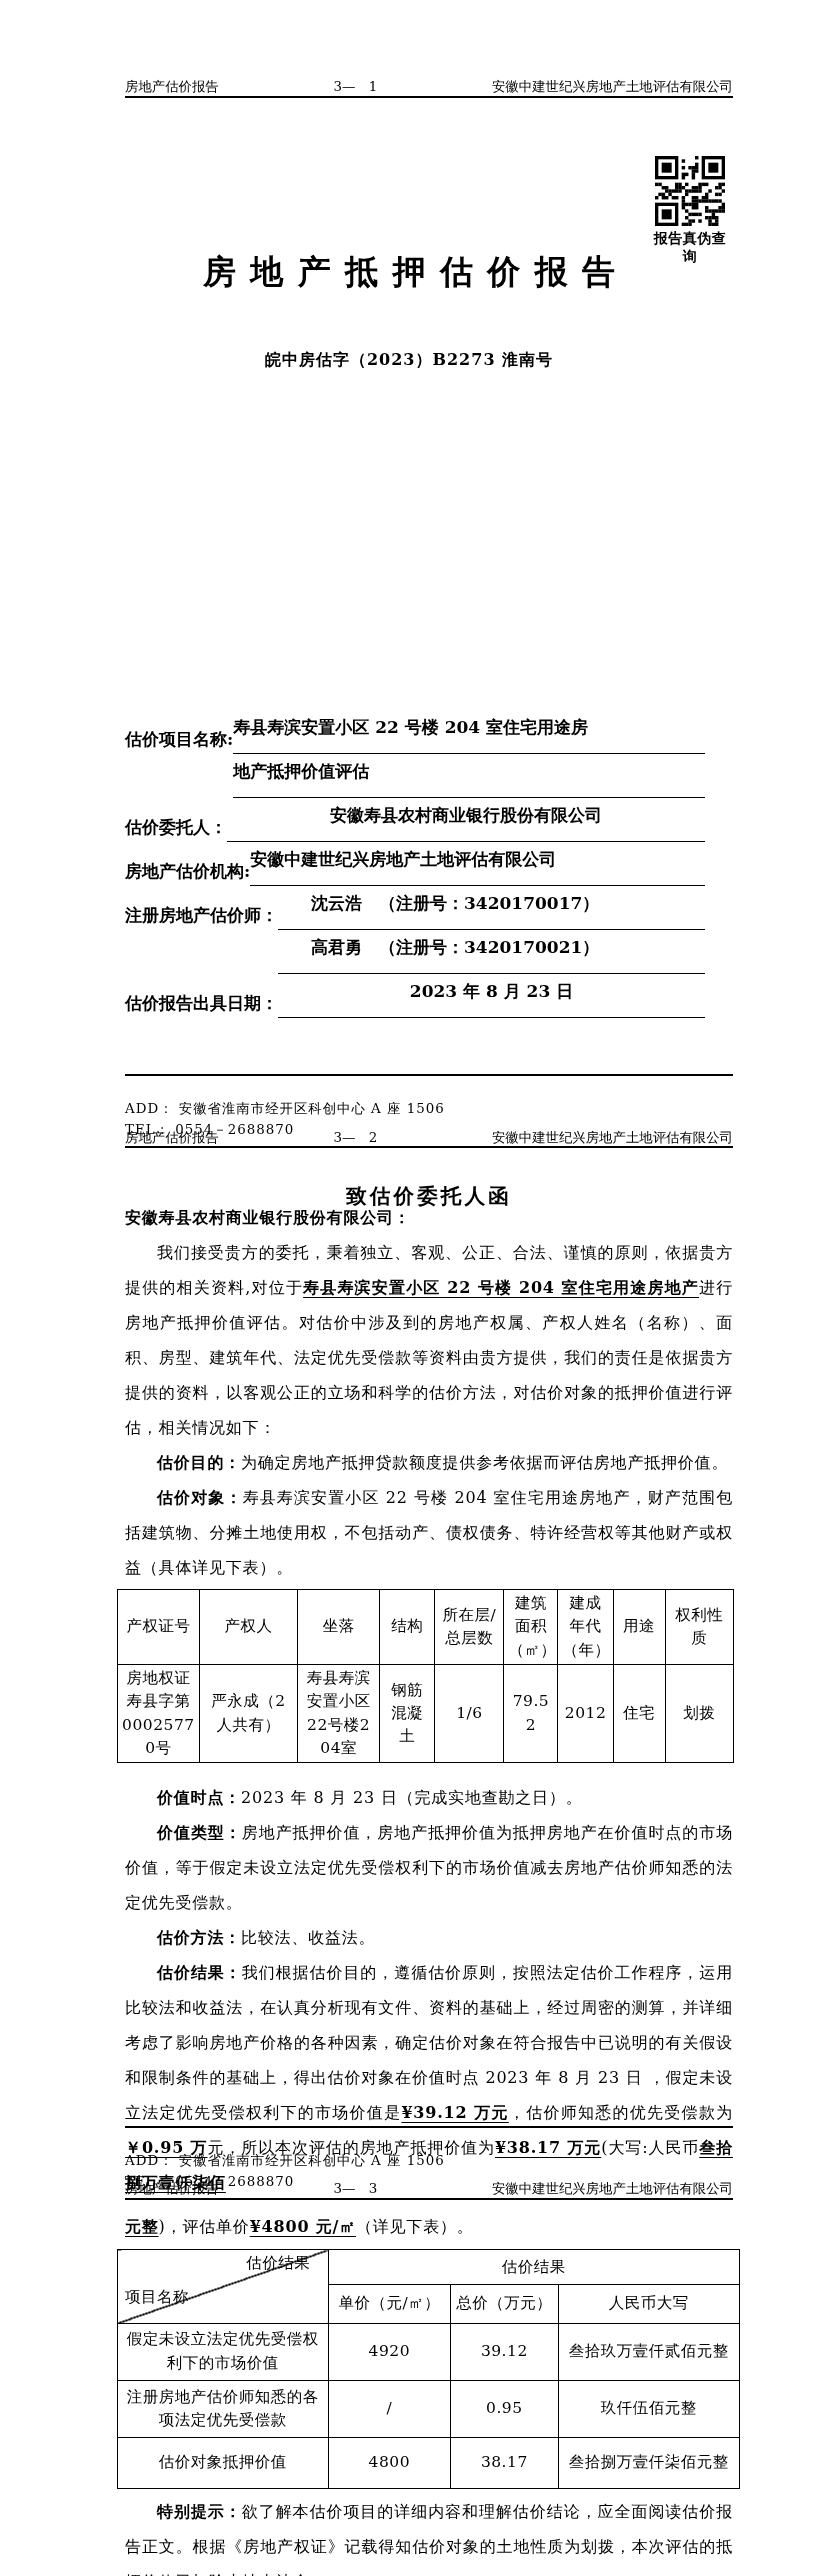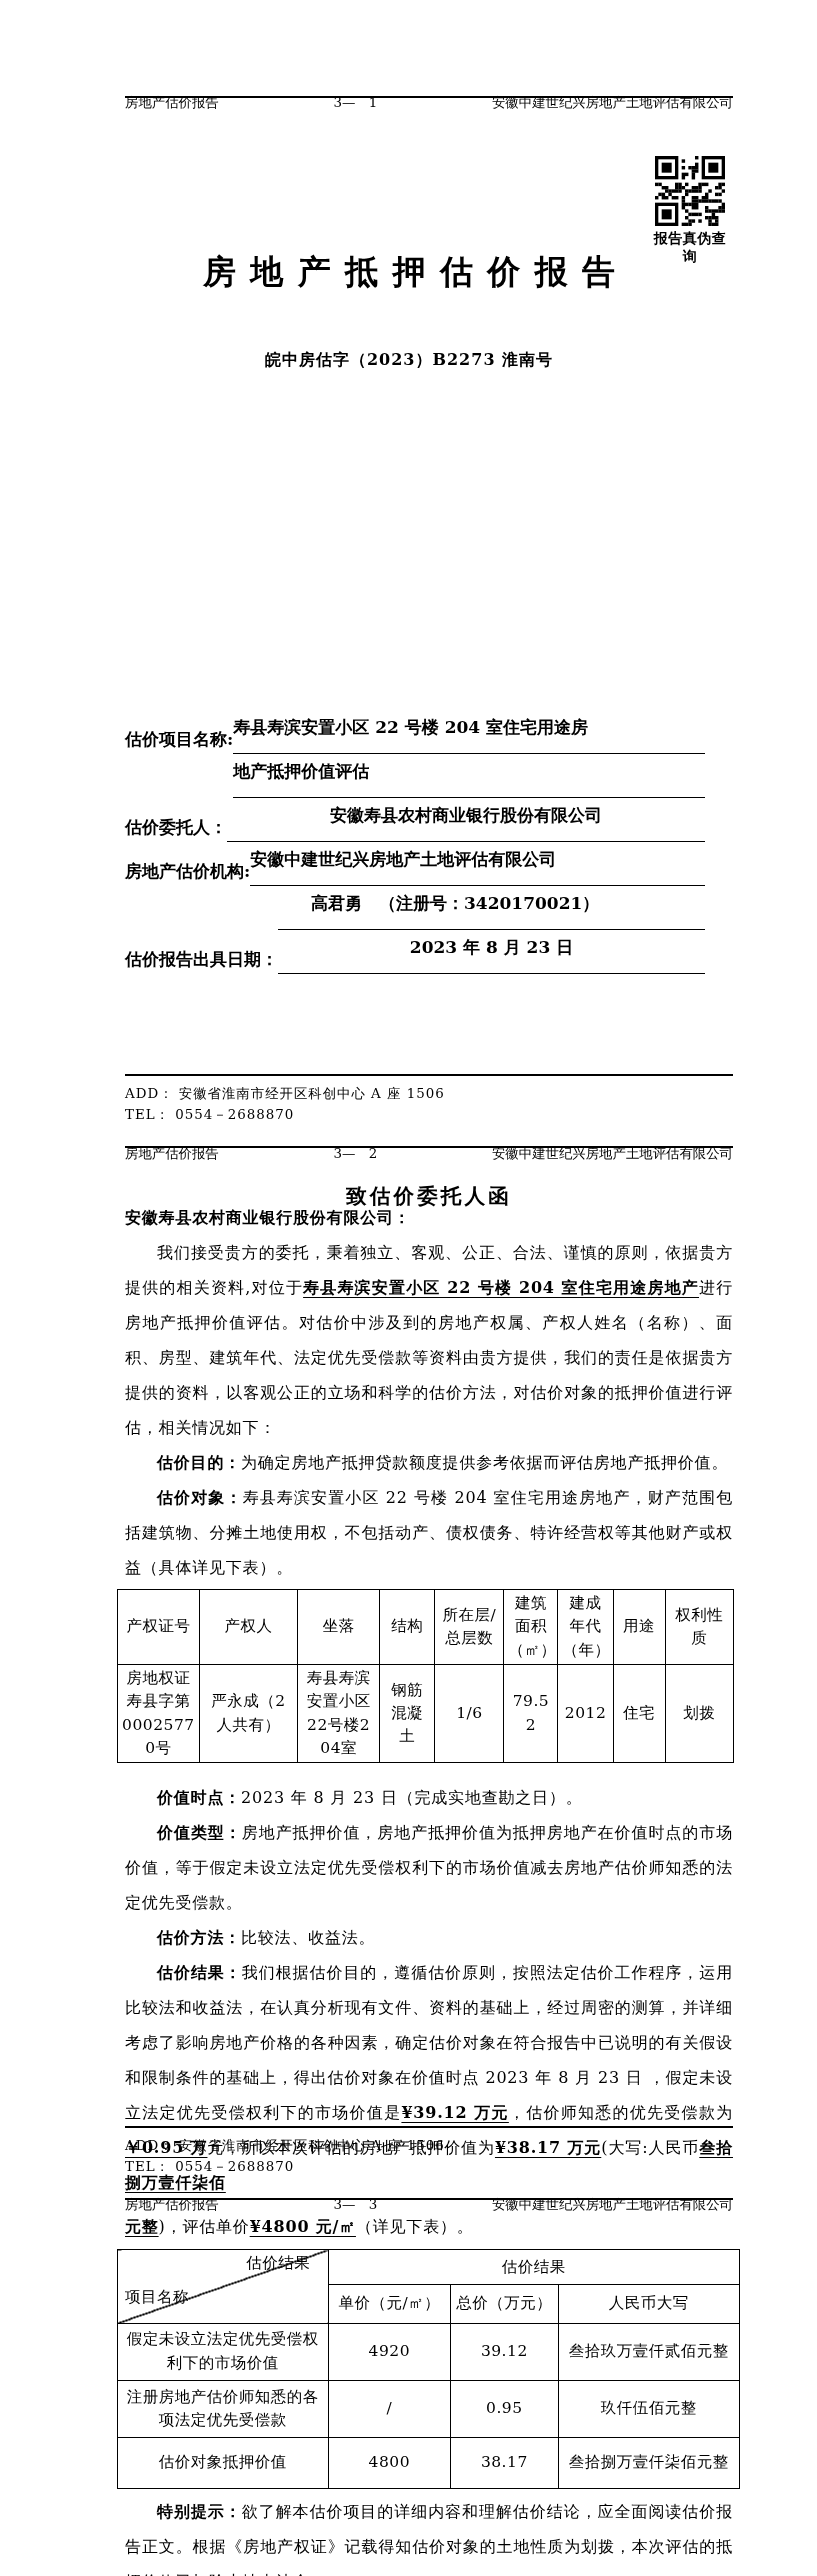--- a/index.html
+++ b/index.html
@@ -1,26 +1,26 @@
 <!DOCTYPE html>
 <html style="font-size:8.2px"><head>
 <meta charset="utf-8">
 <style>
   html,body{margin:0;padding:0;background:#ffffff;}
   .doc{position:relative;width:818px;height:3300px;background:#ffffff;color:#000;
        font-family:"DejaVu Serif","Liberation Serif",serif;overflow:hidden;}
 
   
   .running-head{position:absolute;left:125px;width:608px;display:flex;
-      justify-content:space-between;align-items:baseline;font-size:13.4px;white-space:nowrap;margin-top:16px;}
+      justify-content:space-between;align-items:baseline;font-size:13.4px;white-space:nowrap;}
   .head-rule{position:absolute;left:125px;width:608px;height:1.5px;background:#000;}
 
   
   .page-foot{position:absolute;left:125px;width:608px;border-top:2.1px solid #000;
-      padding-top:8px;font-size:13.4px;line-height:20.6px;letter-spacing:1px;}
+      padding-top:23px;font-size:13.4px;line-height:20.6px;letter-spacing:1px;}
 
   
   .qr-wrap{position:absolute;left:649px;top:156px;width:82px;text-align:center;}
   .qr-wrap svg{display:block;margin:0 auto;}
   .qr-caption{margin-top:4.1px;font-size:14px;font-weight:bold;letter-spacing:0.5px;}
 
   
   .cover-title{position:absolute;left:0;top:250px;width:100%;text-align:center;
       font-size:33px;font-weight:bold;letter-spacing:14.4px;text-indent:14.4px;}
   .cover-docno{position:absolute;left:0;top:350px;width:100%;text-align:center;
@@ -216,20 +216,24 @@
     </div>
     <div class="cf-row">
       <span class="cf-label">估价委托人：</span>
       <span class="cf-value cf-center">安徽寿县农村商业银行股份有限公司</span>
     </div>
     <div class="cf-row">
       <span class="cf-label">房地产估价机构:</span>
       <span class="cf-value">安徽中建世纪兴房地产土地评估有限公司</span>
     </div>
     <div class="cf-row">
+      <span class="cf-label">注册房地产估价师：</span>
+      <span class="cf-value cf-pad">沈云浩　（注册号：3420170017）</span>
+    </div>
+    <div class="cf-row">
       <span class="cf-label" style="visibility:hidden">注册房地产估价师：</span>
       <span class="cf-value cf-pad">高君勇　（注册号：3420170021）</span>
     </div>
     <div class="cf-row">
       <span class="cf-label">估价报告出具日期：</span>
       <span class="cf-value cf-center">2023 年 8 月 23 日</span>
     </div>
   </div>
 
   <div class="page-foot" style="top:1074px;">

